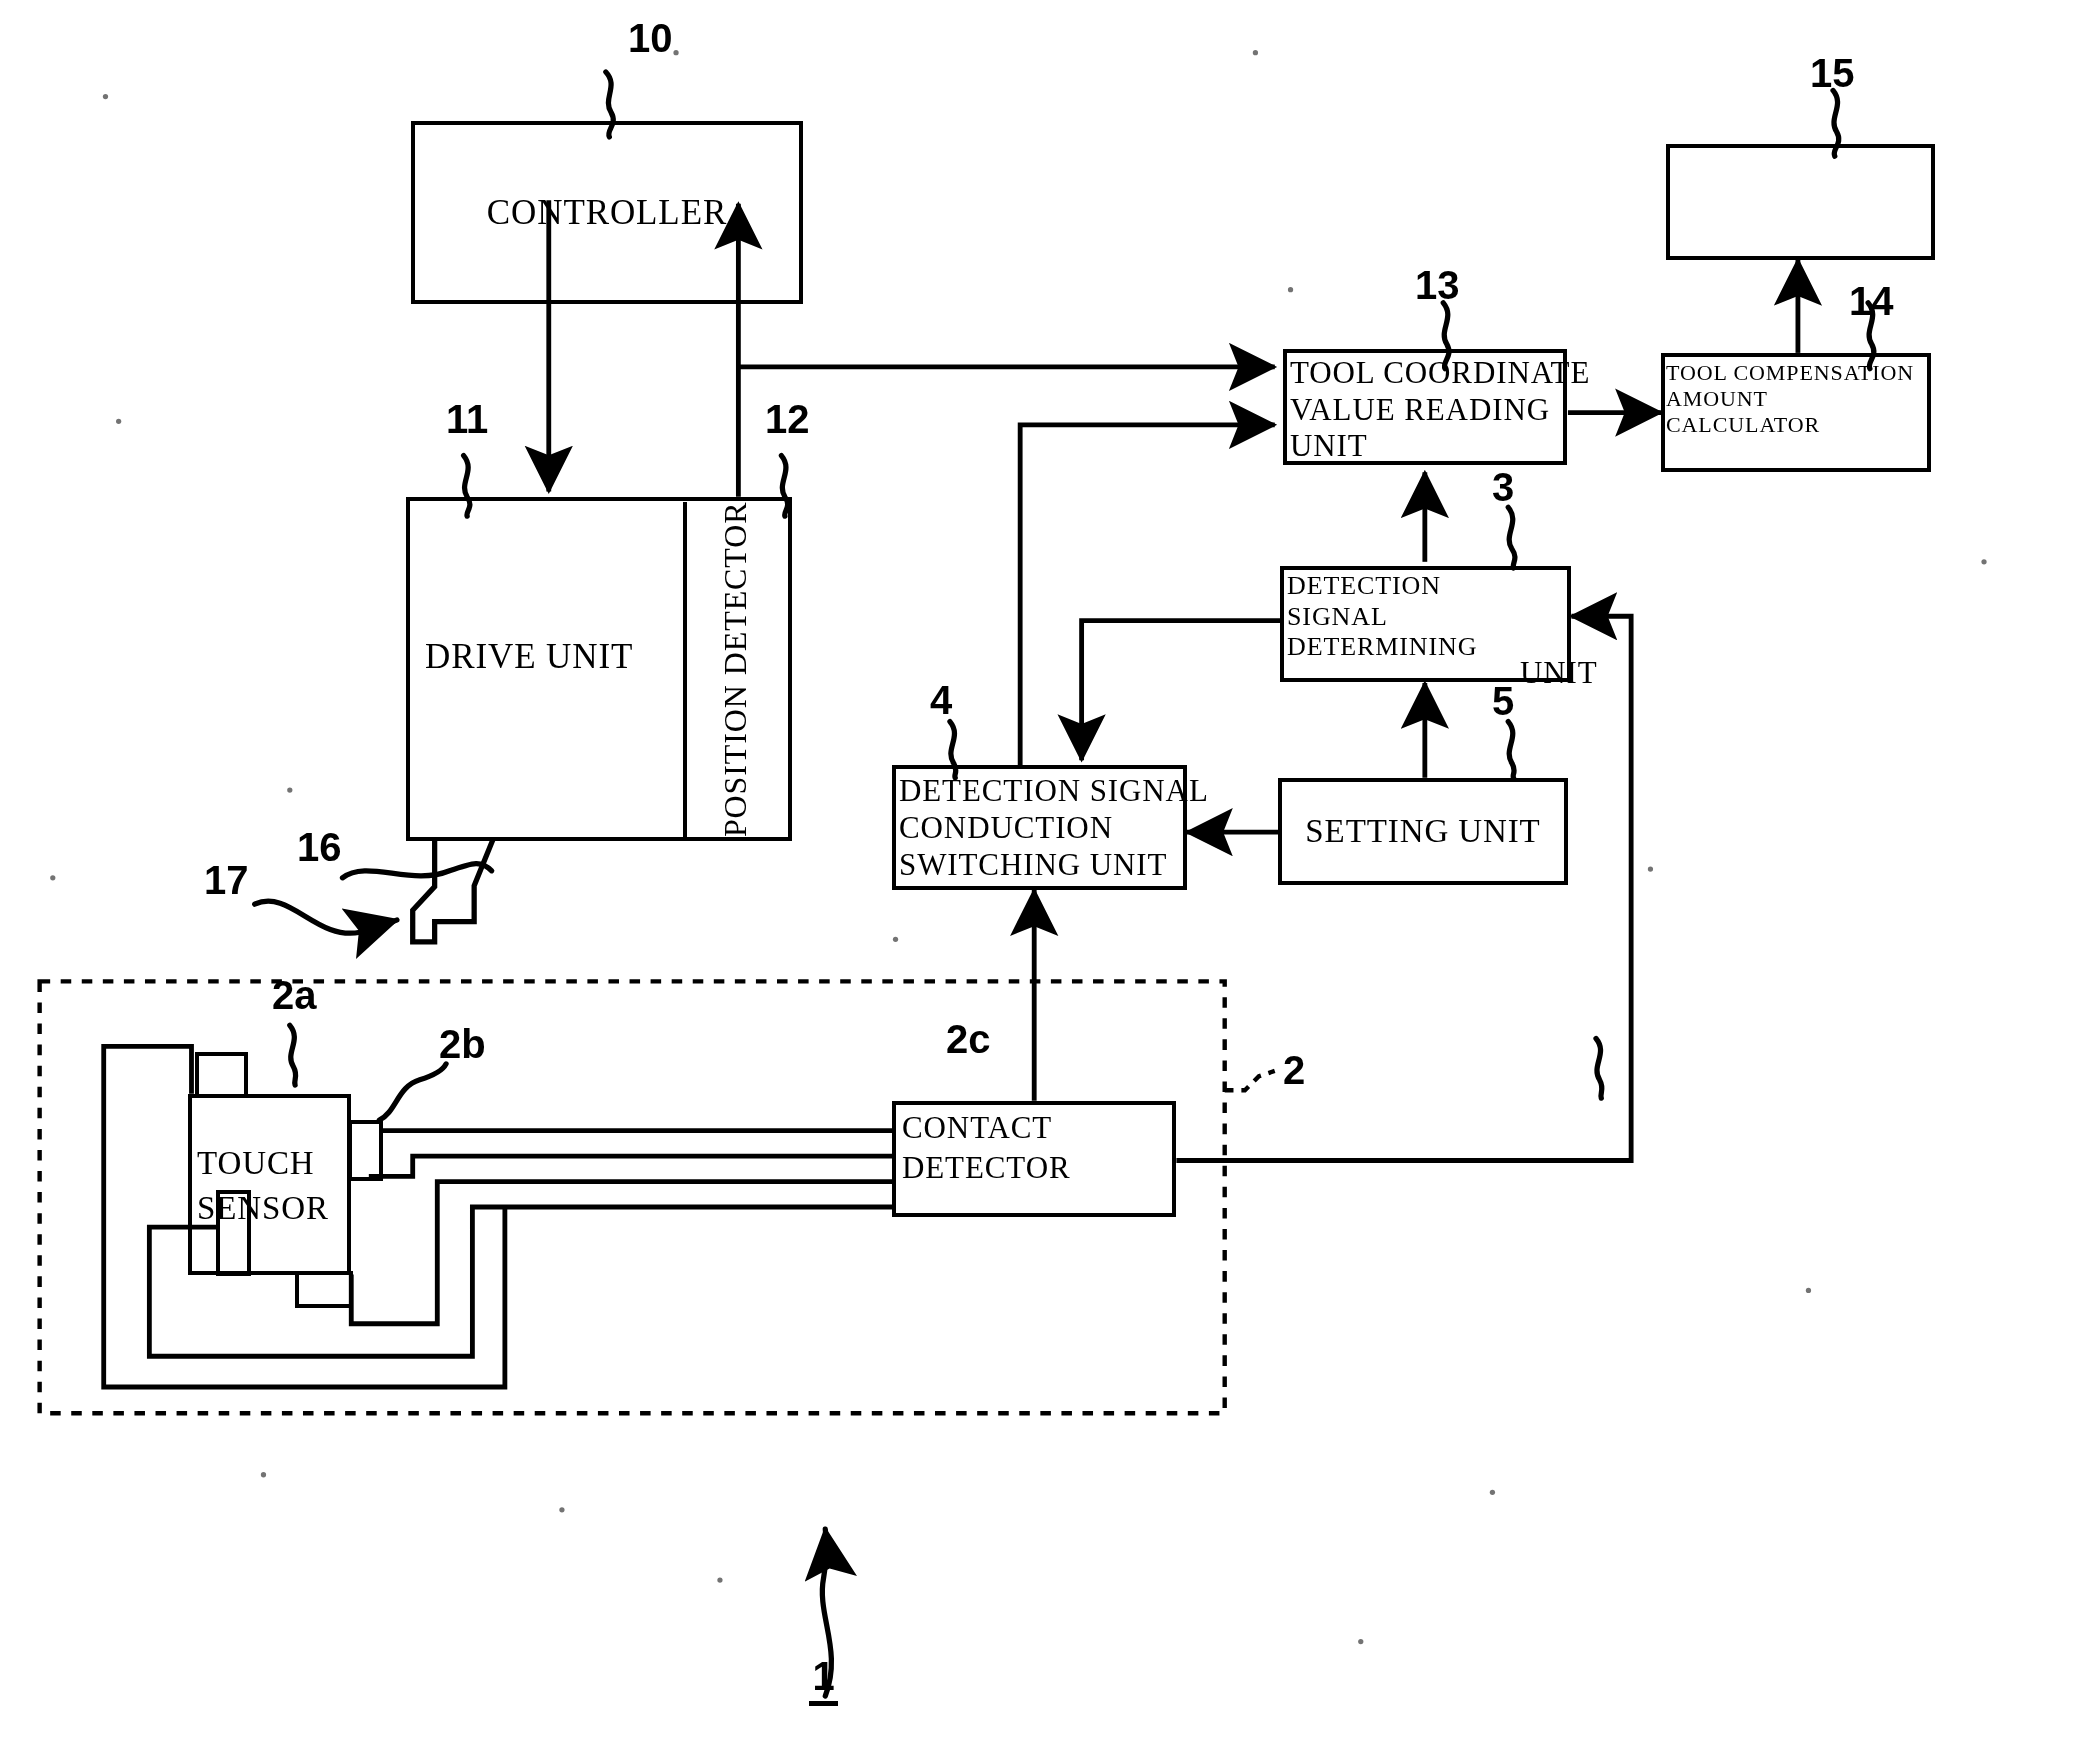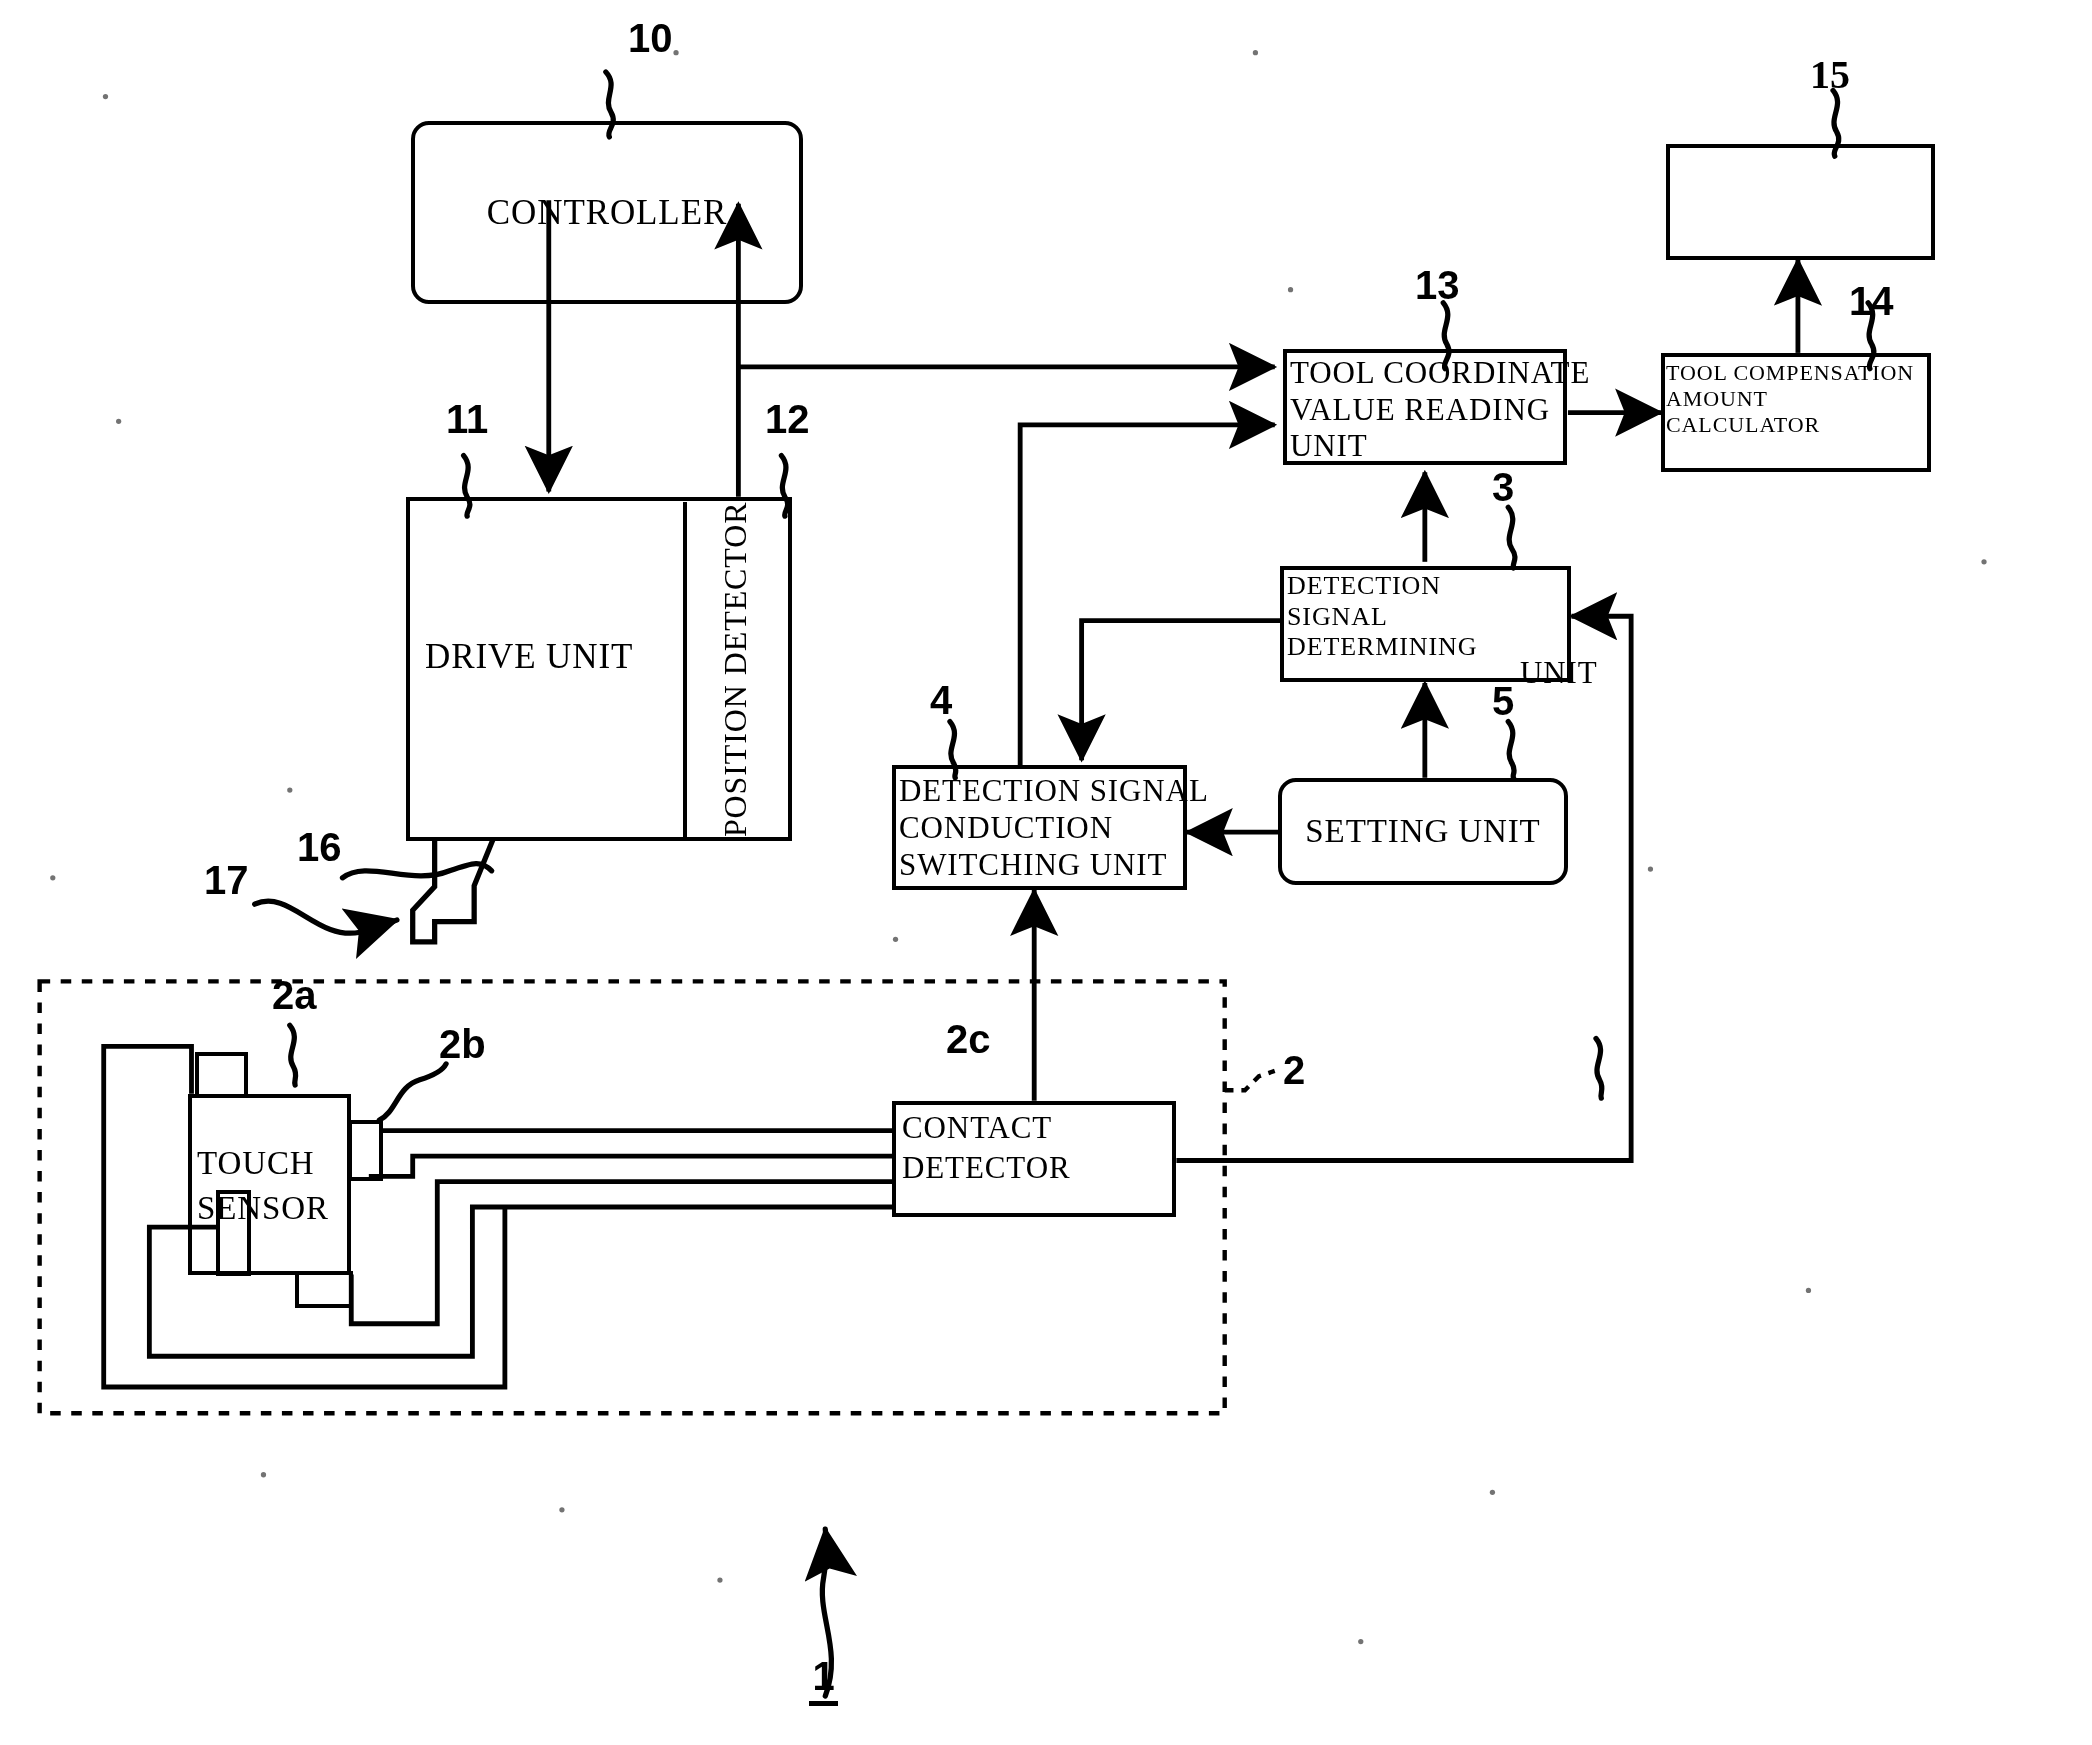--- a/index.html
+++ b/index.html
@@ -4,21 +4,21 @@
 <style>
   html,body{margin:0;padding:0;background:#ffffff;}
   body{font-family:"Liberation Serif", serif;}
   #sheet{position:relative;width:2093px;height:1746px;background:#fff;overflow:hidden;}
   #sheet svg{position:absolute;left:0;top:0;width:2093px;height:1746px;}
   .blk{position:absolute;border:4.4px solid #000;background:transparent;box-sizing:border-box;}
   .blktxt{position:absolute;font-family:"Liberation Serif", serif;color:#000;
           letter-spacing:0.9px;line-height:1.02;white-space:pre;}
   .ref{position:absolute;font-family:"Liberation Sans", sans-serif;font-weight:bold;
        color:#000;font-size:40px;white-space:pre;}
-  .ctr{display:flex;align-items:center;justify-content:center;text-align:center;border-radius:18px;}
+  .ctr{display:flex;align-items:center;justify-content:center;text-align:center;}
   .vert{transform:rotate(-90deg);transform-origin:center center;}
   .u1{position:absolute;font-family:"Liberation Sans", sans-serif;font-weight:bold;
       font-size:40px;color:#000;border-bottom:5.3px solid #000;padding:0 3.5px 1.8px 3.5px;}
 </style>
 </head>
 <body>
 
 <div id="sheet">
 
   <svg viewBox="0 0 2384 1989">
@@ -140,21 +140,21 @@
 UNIT</span>
   <span class="ref" style="left:1415px;top:263px;">13</span>
 
   <div class="blk" style="left:1661px;top:353px;width:270px;height:119px;"></div>
   <span class="blktxt" style="left:1666px;top:360px;font-size:22px;line-height:1.18;">TOOL COMPENSATION
 AMOUNT
 CALCULATOR</span>
   <span class="ref" style="left:1849px;top:279px;">14</span>
 
   <div class="blk" style="left:1666px;top:144px;width:269px;height:116px;"></div>
-  <span class="ref" style="left:1810px;top:51px;font-family:Liberation Serif, serif;">15</span>
+  <span class="ref" style="left:1810px;top:51px;">15</span>
 
   <div class="blk" style="left:1280px;top:566px;width:291px;height:116px;"></div>
   <span class="blktxt" style="left:1287px;top:571px;font-size:26px;line-height:1.18;">DETECTION
 SIGNAL
 DETERMINING</span>
   <span class="blktxt" style="left:1520px;top:657px;font-size:31px;">UNIT</span>
   <span class="ref" style="left:1492px;top:465px;">3</span>
 
   <div class="blk" style="left:892px;top:765px;width:295px;height:125px;"></div>
   <span class="blktxt" style="left:899px;top:772px;font-size:31px;line-height:1.20;">DETECTION SIGNAL

